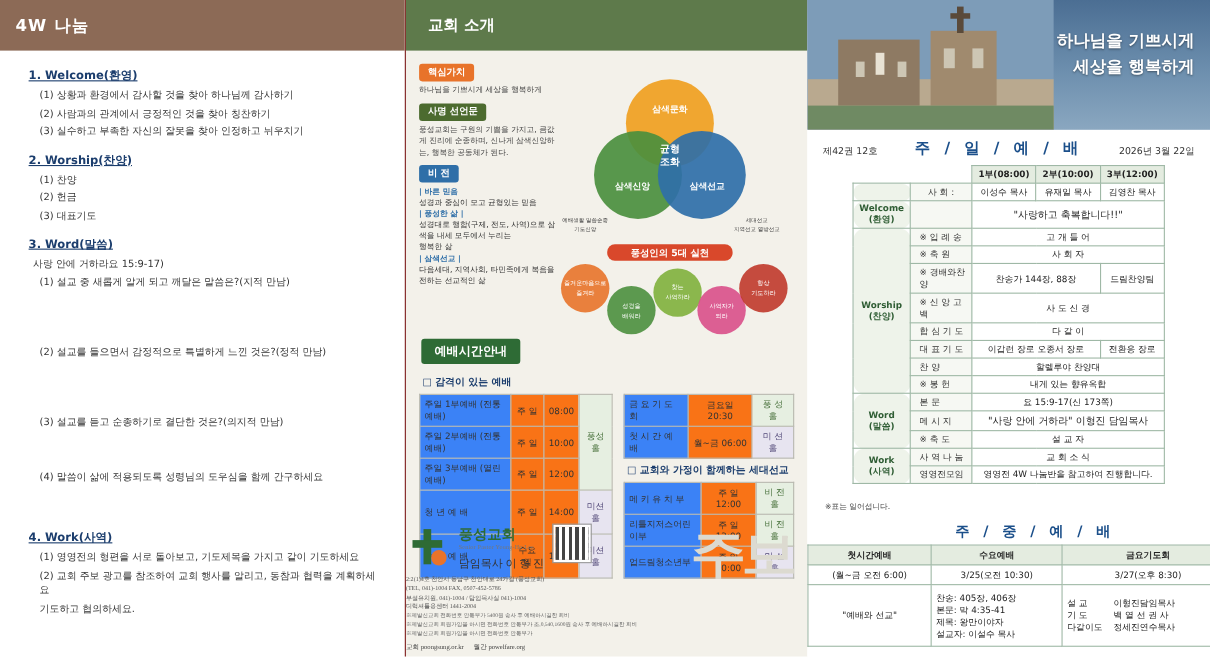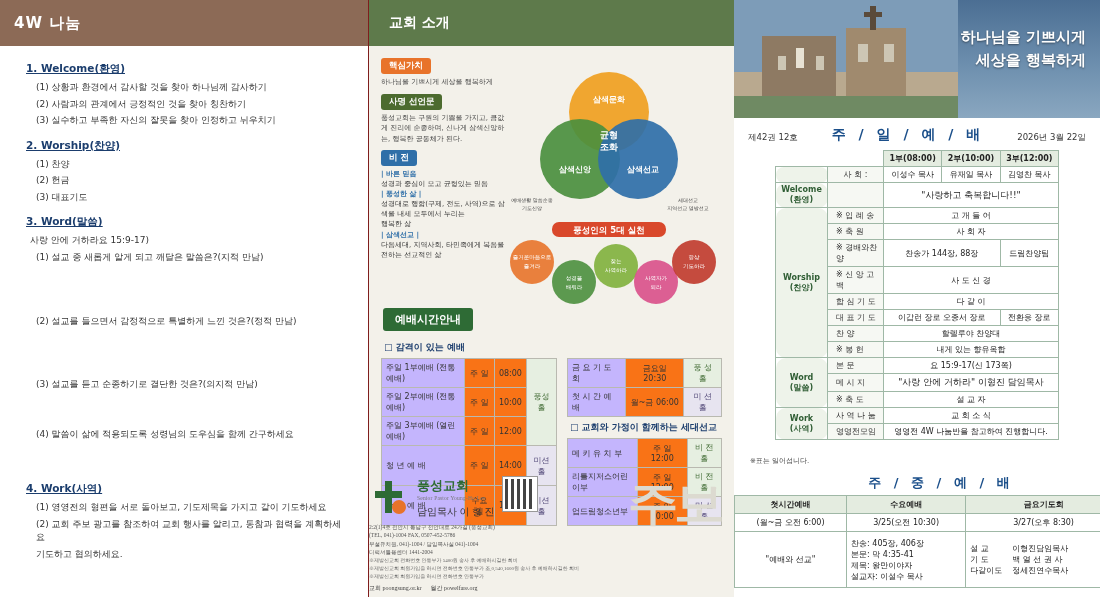--- a/index.html
+++ b/index.html
@@ -59,21 +59,21 @@
   
   .sched-title {
     display: inline-block; background: #2e6b35; color: #fff; font-size: 11px;
     font-weight: bold; padding: 4px 12px; border-radius: 3px; margin: 4px 0 6px 2px;
   }
   .sq-head { font-size: 9px; color: #1b3d6d; font-weight: bold; margin: 4px 0 4px 3px; }
   .sq-head:before { content:"□ "; color:#1b3d6d; }
   .tbl { border-collapse: collapse; font-size: 8px; }
   .tbl td { border: 1px solid #b9b9b0; padding: 3px 4px; background: #f97316; text-align: center; color:#333; }
   .tbl td.left { text-align: left; }
-  .tbl td.grey { background: #c4b5fd; }
+  .tbl td.grey { background: #3b82f6; }
   .tbl td.mint { background: #e6efe1; color:#46703a; }
   .tbl td.lilac { background: #e7e4f0; color: #554b7a; }
   .tbl td.tall { height: 26px; }
 
   .two-tbl { display: flex; gap: 10px; }
 
   
   .c2-foot { position: absolute; bottom: 4px; left: 0; right: 10px; font-family: Liberation Serif, serif; }
   .logo-row { display: flex; align-items: flex-start; gap: 8px; }
   .logo-mark { width: 40px; height: 40px; position: relative; }

